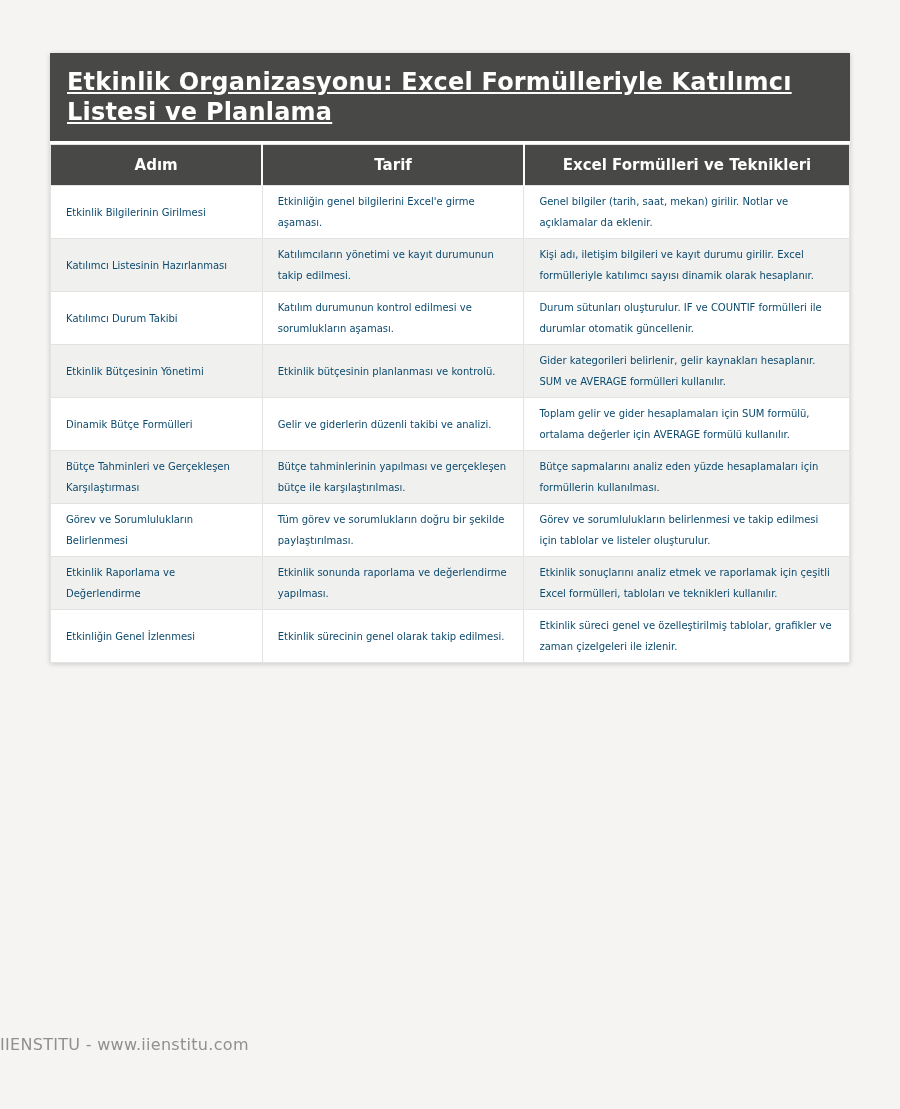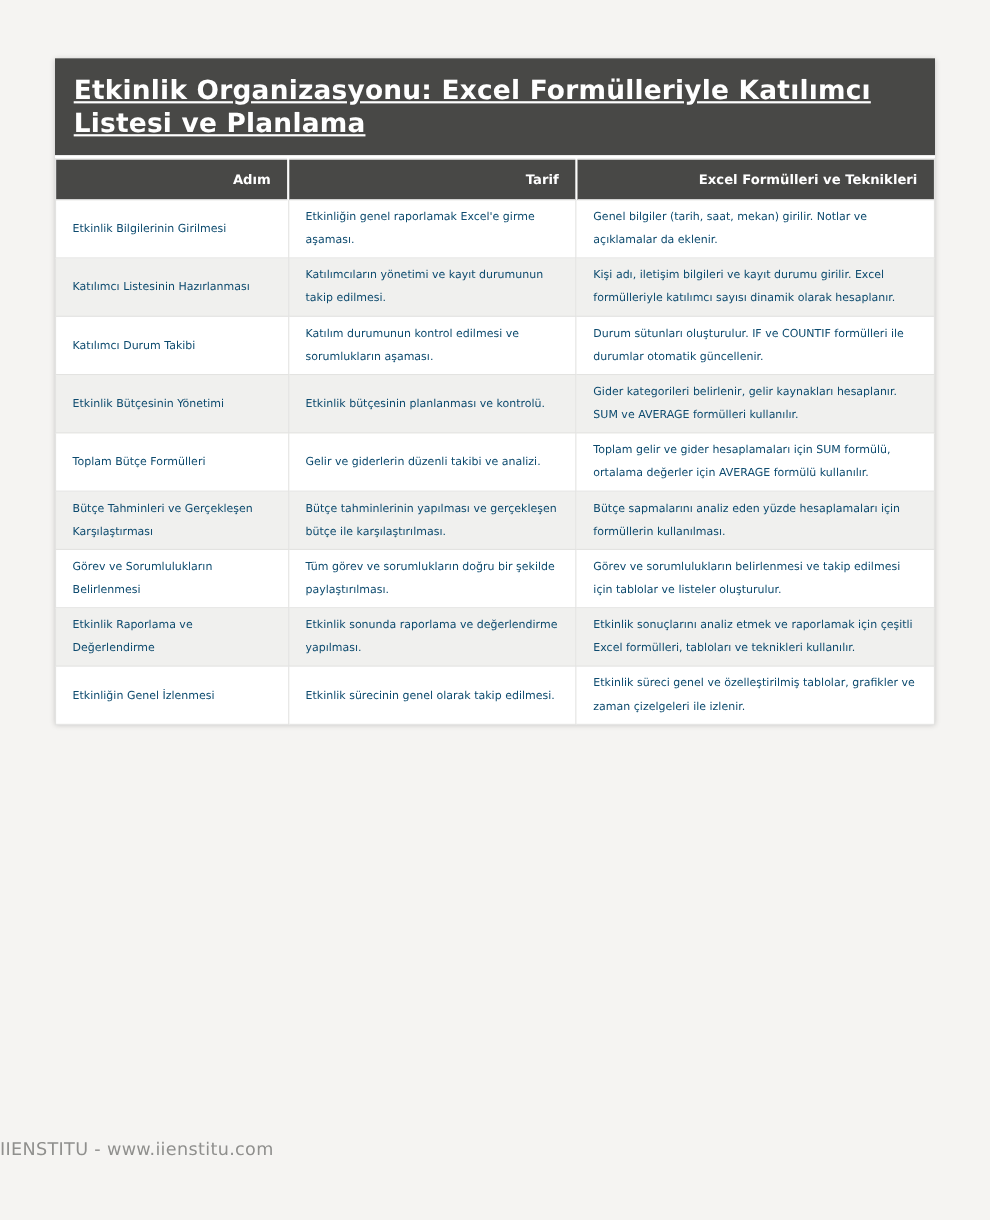--- a/index.html
+++ b/index.html
@@ -41,23 +41,23 @@
     table-layout: fixed;
     margin-top: 3px;
     border: 1px solid #e3e3e1;
   }
   col.c1 { width: 26.5%; }
   col.c2 { width: 32.75%; }
   col.c3 { width: 40.75%; }
   thead th {
     background: #484846;
     color: #ffffff;
-    font-size: 12px;
+    font-size: 15px;
     font-weight: bold;
-    text-align: right;
+    text-align: center;
     padding: 11px 15px;
     vertical-align: middle;
   }
   thead th + th {
     border-left: 2px solid #fbfbfa;
     margin-top: 30px;
   }
   tbody td {
     font-size: 10px;
     line-height: 21px;
@@ -99,40 +99,40 @@
       <thead>
         <tr>
           <th>Adım</th>
           <th>Tarif</th>
           <th>Excel Formülleri ve Teknikleri</th>
         </tr>
       </thead>
       <tbody>
         <tr>
           <td>Etkinlik Bilgilerinin Girilmesi</td>
-          <td>Etkinliğin genel raporlamak Excel'e girme aşaması.</td>
+          <td>Etkinliğin genel bilgilerini Excel'e girme aşaması.</td>
           <td>Genel bilgiler (tarih, saat, mekan) girilir. Notlar ve açıklamalar da eklenir.</td>
         </tr>
         <tr>
           <td>Katılımcı Listesinin Hazırlanması</td>
           <td>Katılımcıların yönetimi ve kayıt durumunun takip edilmesi.</td>
           <td>Kişi adı, iletişim bilgileri ve kayıt durumu girilir. Excel formülleriyle katılımcı sayısı dinamik olarak hesaplanır.</td>
         </tr>
         <tr>
           <td>Katılımcı Durum Takibi</td>
           <td>Katılım durumunun kontrol edilmesi ve sorumlukların aşaması.</td>
           <td>Durum sütunları oluşturulur. IF ve COUNTIF formülleri ile durumlar otomatik güncellenir.</td>
         </tr>
         <tr>
           <td>Etkinlik Bütçesinin Yönetimi</td>
           <td>Etkinlik bütçesinin planlanması ve kontrolü.</td>
           <td>Gider kategorileri belirlenir, gelir kaynakları hesaplanır. SUM ve AVERAGE formülleri kullanılır.</td>
         </tr>
         <tr>
-          <td>Toplam Bütçe Formülleri</td>
+          <td>Dinamik Bütçe Formülleri</td>
           <td>Gelir ve giderlerin düzenli takibi ve analizi.</td>
           <td>Toplam gelir ve gider hesaplamaları için SUM formülü, ortalama değerler için AVERAGE formülü kullanılır.</td>
         </tr>
         <tr>
           <td>Bütçe Tahminleri ve Gerçekleşen Karşılaştırması</td>
           <td>Bütçe tahminlerinin yapılması ve gerçekleşen bütçe ile karşılaştırılması.</td>
           <td>Bütçe sapmalarını analiz eden yüzde hesaplamaları için formüllerin kullanılması.</td>
         </tr>
         <tr>
           <td>Görev ve Sorumlulukların Belirlenmesi</td>

